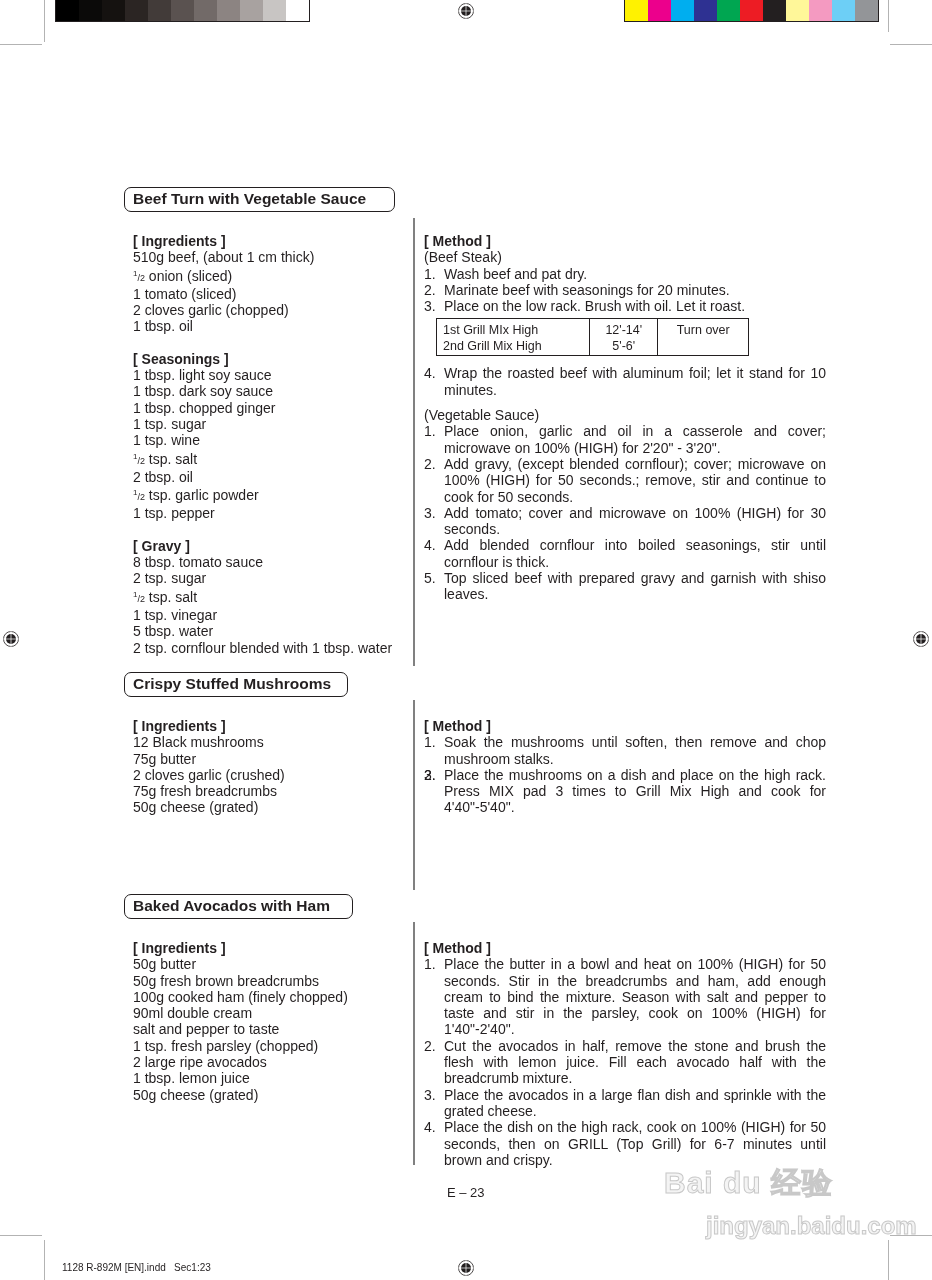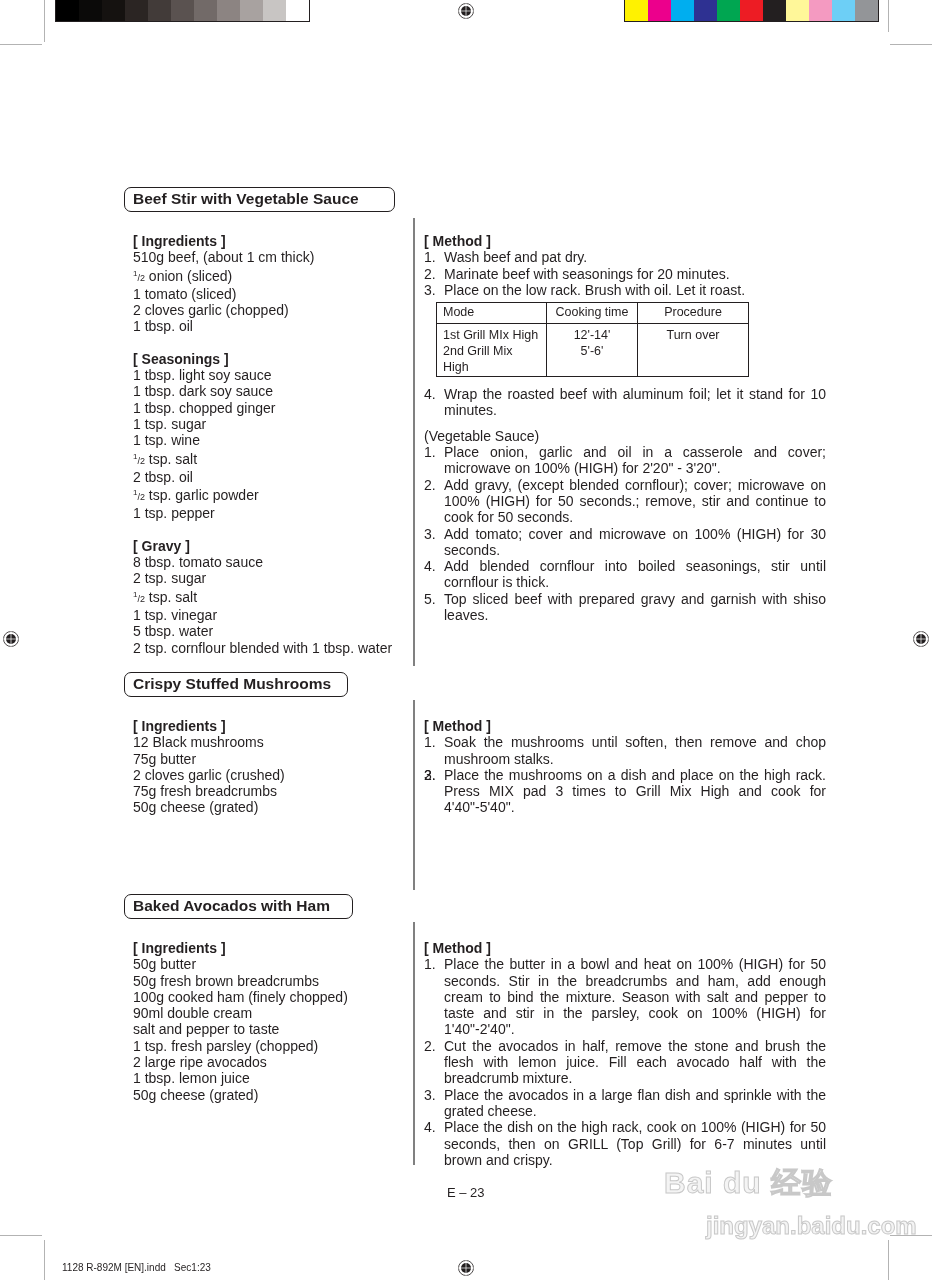--- a/index.html
+++ b/index.html
@@ -88,21 +88,21 @@
   <line x1="0" y1="9" x2="18" y2="9" stroke="#fff" stroke-width="0.7"></line>
   <line x1="9" y1="0" x2="9" y2="18" stroke="#fff" stroke-width="0.7"></line>
 </svg>
 <svg class="reg" style="left:457px;top:1259px;" viewBox="0 0 18 18">
   <circle cx="9" cy="9" r="7.5" fill="none" stroke="#231f20" stroke-width="0.8"></circle>
   <circle cx="9" cy="9" r="5" fill="#231f20"></circle>
   <line x1="0" y1="9" x2="18" y2="9" stroke="#fff" stroke-width="0.7"></line>
   <line x1="9" y1="0" x2="9" y2="18" stroke="#fff" stroke-width="0.7"></line>
 </svg>
 
-<div class="rtitle" style="top:187px;width:271px;">Beef Stir with Vegetable Sauce</div>
+<div class="rtitle" style="top:187px;width:271px;">Beef Turn with Vegetable Sauce</div>
 <div class="divider" style="top:218px;height:448px;"></div>
 
 <div class="col" style="left:133px;top:233px;width:280px;">
   <div id="r1-ing">
       <div class="head">[ Ingredients ]</div>
       <div class="line">510g beef, (about 1 cm thick)</div>
       <div class="line"><span class="frac"><sup>1</sup>/2</span> onion (sliced)</div>
       <div class="line">1 tomato (sliced)</div>
       <div class="line">2 cloves garlic (chopped)</div>
       <div class="line">1 tbsp. oil</div>
@@ -121,32 +121,28 @@
       <div class="line">2 tsp. sugar</div>
       <div class="line"><span class="frac"><sup>1</sup>/2</span> tsp. salt</div>
       <div class="line">1 tsp. vinegar</div>
       <div class="line">5 tbsp. water</div>
       <div class="line">2 tsp. cornflour blended with 1 tbsp. water</div>
     </div>
 </div>
 
 <div class="col method" style="left:424px;top:233px;">
   <div class="head">[ Method ]</div>
+  <div>(Beef Steak)</div>
   <ol class="steps" id="r1-steps-a">
       <li><span class="num">1.</span><span>Wash beef and pat dry.</span></li>
       <li><span class="num">2.</span><span>Marinate beef with seasonings for 20 minutes.</span></li>
       <li><span class="num">3.</span><span>Place on the low rack. Brush with oil. Let it roast.</span></li>
     </ol>
   <table class="cook">
     <tbody>
-        <tr>
-      <th style="width:97px;">Mode</th>
-      <th class="c" style="width:78px;">Cooking time</th>
-      <th class="c">Procedure</th>
-    </tr>
     <tr>
       <td style="padding-top:3px;">
         <div>1st Grill MIx High</div>
         <div>2nd Grill Mix High</div>
       </td>
       <td class="c" style="padding-top:3px;">
         <div>12'-14'</div>
         <div>5'-6'</div>
       </td>
       <td class="c" style="padding-top:3px;">

